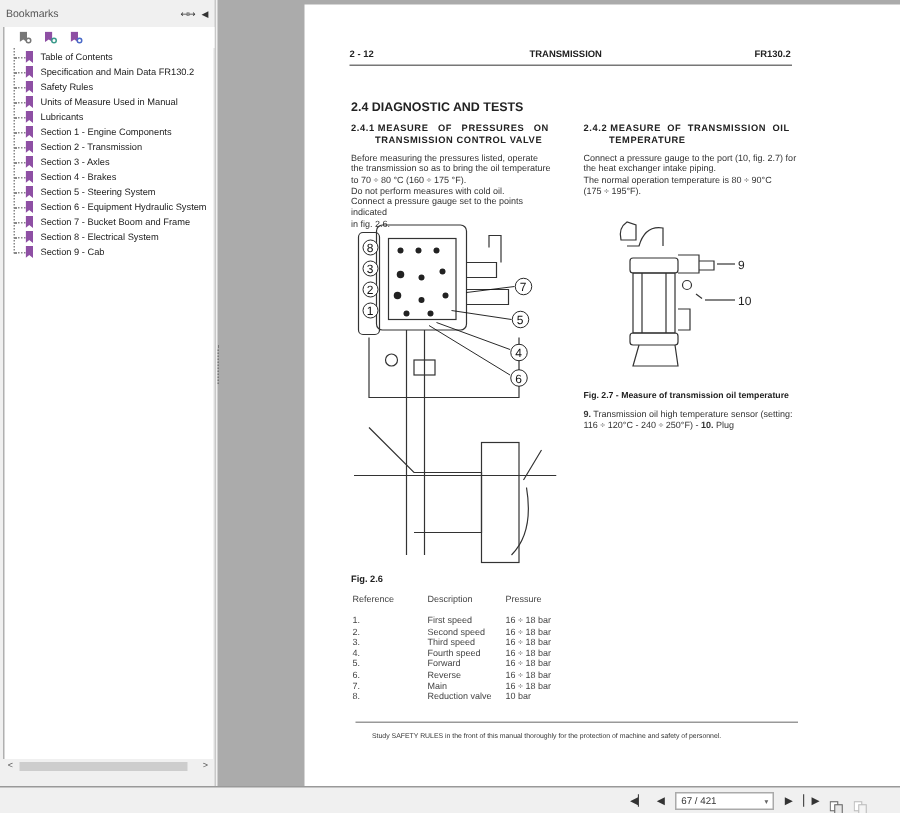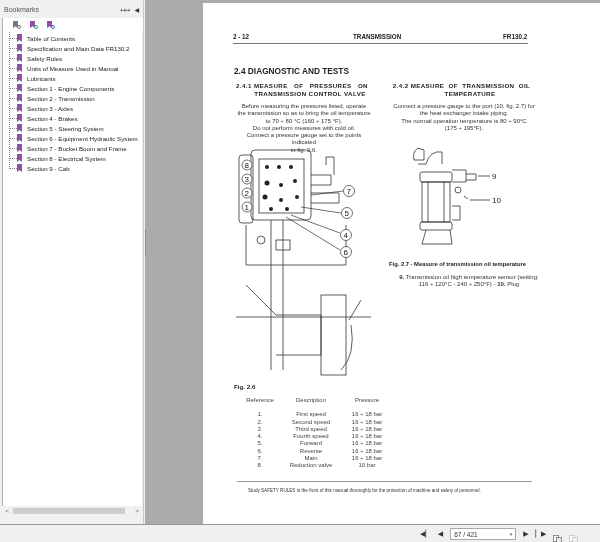--- a/index.html
+++ b/index.html
@@ -19,21 +19,21 @@
   .tree-line-v { position: absolute; left: 6px; top: 35px; width: 1px; height: 134px; border-left: 1px dotted #888; }
   .tree-branch { position: absolute; left: 6px; top: 5px; width: 8px; height: 1px; border-top: 1px dotted #888; }
   .bm-icon { position: absolute; left: 14px; top: 1px; width: 5px; height: 8px; background: #8e4fa4; clip-path: polygon(0 0,100% 0,100% 100%,50% 75%,0 100%); }
   .tree-label { font-size: 6.2px; color: #222; }
   .sb-hscroll { position: absolute; left: 2px; top: 506px; width: 140px; height: 10px; background: #f0f0f0; display: flex; align-items: center; }
   .hs-arrow { font-size: 6px; color: #555; width: 10px; text-align: center; }
   .hs-thumb { height: 6px; width: 112px; background: #cdcdcd; margin-left: 1px; }
   .splitter-grip { position: absolute; left: 145px; top: 230px; width: 2px; height: 26px; border-left: 1px dotted #777; }
 
   
-  .doc-area { position: absolute; left: 145px; top: 0; width: 455px; height: 524px; background: #ababab; text-align: center; }
+  .doc-area { position: absolute; left: 145px; top: 0; width: 455px; height: 524px; background: #ababab; }
   .page { position: absolute; left: 58px; top: 3px; width: 400px; height: 521px; background: #fff; }
   .pg { position: absolute; color: #222; }
   .hdr { top: 30px; font-size: 6.3px; font-weight: bold; }
   .hdr-rule { position: absolute; left: 30px; top: 40px; width: 295px; height: 1px; background: #777; }
   .h1 { left: 31px; top: 63px; font-size: 8.3px; font-weight: bold; }
   .h2 { font-size: 6.2px; font-weight: bold; letter-spacing: 0.4px; line-height: 8px; }
   .body { font-size: 6px; line-height: 7.3px; color: #333; }
   .fig-cap { font-size: 6.2px; font-weight: bold; color: #222; }
   .tbl { position: absolute; left: 32px; top: 394px; font-size: 6px; color: #444; }
   .tbl-row { display: flex; height: 7.3px; line-height: 7.3px; }

